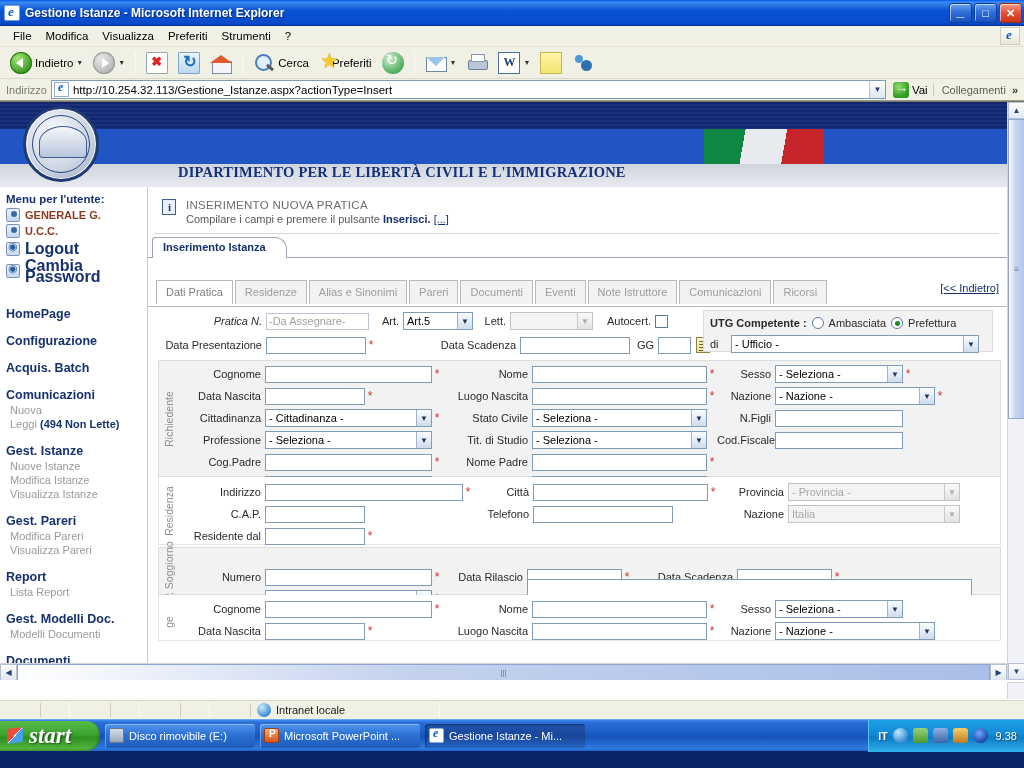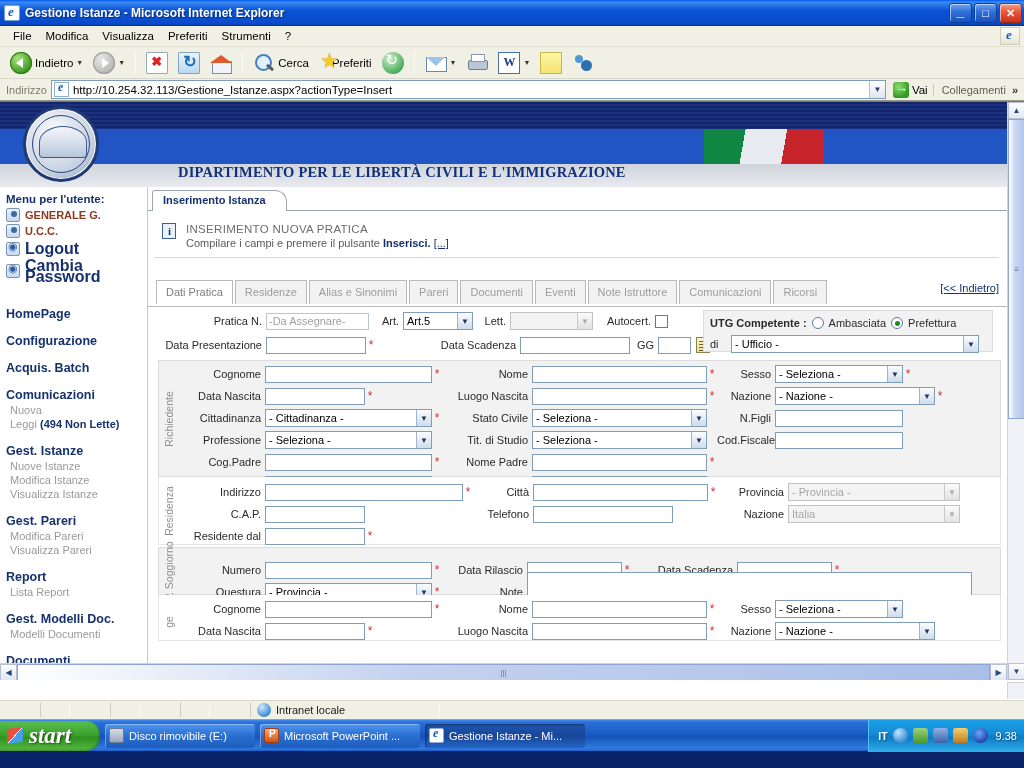--- a/index.html
+++ b/index.html
@@ -498,53 +498,53 @@
       <div class="grp">
         <div class="ghead">Documenti</div>
         <div class="gitem">Manuale Acq. Doc.</div>
         <div class="gitem">Manuale UCC</div>
 
       </div>
     </div>
 
     <div id="main">
 
-      <div id="tabstrip1">
-        <div class="tab1">Inserimento Istanza</div>
-      </div>
-
       <div id="infobox">
         <div class="iico"></div>
         <div>
           <div class="l1">INSERIMENTO NUOVA PRATICA</div>
           <div class="l2">
             <span>Compilare i campi e premere il pulsante </span><b>Inserisci.</b>
             <a href="#">[...]</a>
           </div>
         </div>
+      </div>
+
+      <div id="tabstrip1">
+        <div class="tab1">Inserimento Istanza</div>
       </div>
 
       <div id="tabrow">
         <div class="tab2 active">Dati Pratica</div>
         <div class="tab2">Residenze</div>
         <div class="tab2">Alias e Sinonimi</div>
         <div class="tab2">Pareri</div>
         <div class="tab2">Documenti</div>
         <div class="tab2">Eventi</div>
         <div class="tab2">Note Istruttore</div>
         <div class="tab2">Comunicazioni</div>
         <div class="tab2">Ricorsi</div>
         <a href="#" id="indietro">[&lt;&lt; Indietro]</a>
       </div>
 
       <div id="formarea">
 
         <div class="sect white" style="height:48px;padding-top:4px;position:relative;">
           <div class="frow" style="margin-left:0;">
-            <div class="lab" style="width:108px;">Pratica N.</div>
+            <div class="lab" style="width:108px;font-style:italic;">Pratica N.</div>
             <input class="tb" style="width: 103px;" disabled="" value="-Da Assegnare-">
             <div class="lab" style="width:34px;">Art.</div>
             <div class="sel" style="width:70px;">
                   <span>Art.5</span>
                   <span class="ar">▼</span>
                 </div>
             <div class="lab" style="width:37px;">Lett.</div>
             <div class="sel dis" style="width:83px;">
                   <span></span>
                   <span class="ar">▼</span>
@@ -698,21 +698,21 @@
                   </div>
             </div>
             <div class="frow">
               <div class="lab" style="width:86px;">Residente dal</div>
               <input class="tb" style="width: 100px;" value="">
               <div class="star">*</div>
             </div>
           </div>
         </div>
 
-        <div class="sect gray" style="height:48px;padding:12px 0 0 0;margin-top:2px;">
+        <div class="sect gray" style="height:48px;padding:19px 0 0 0;margin-top:2px;">
           <div class="vlabel">
                 <span>P. Soggiorno</span>
               </div>
           <div style="margin-left:20px;position:relative;">
             <div class="frow">
               <div class="lab" style="width:86px;">Numero</div>
               <input class="tb" style="width: 167px;" value="">
               <div class="star">*</div>
               <div class="lab" style="width:85px;">Data Rilascio</div>
               <input class="tb" style="width: 95px;" value="">

